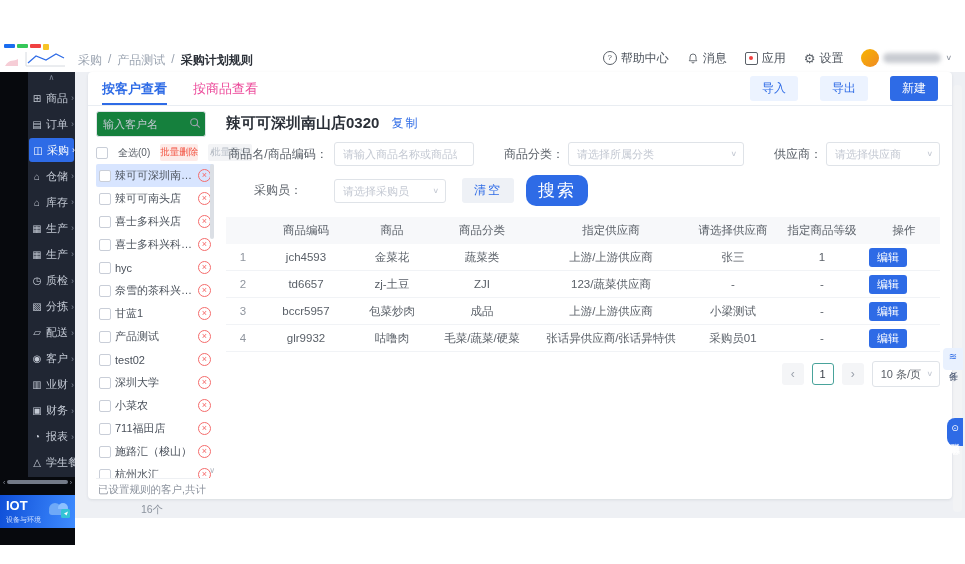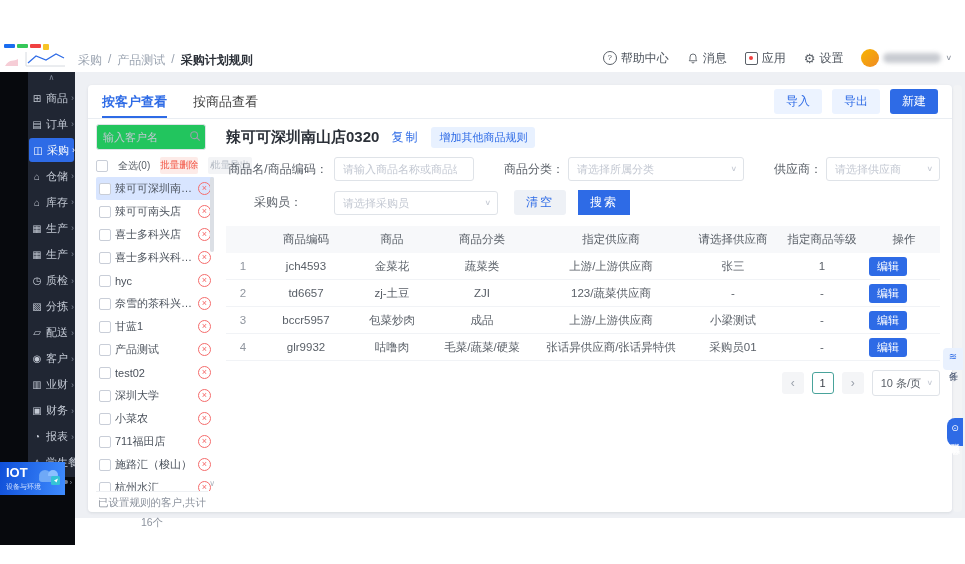--- a/index.html
+++ b/index.html
@@ -29,38 +29,38 @@
   .sb-up{height:12px;text-align:center;color:#7d8594;font-size:8px;line-height:12px;}
   .sb-nav{flex:1;display:flex;flex-direction:column;justify-content:space-evenly;}
   .sb-item{height:24px;display:flex;align-items:center;gap:3px;padding:0 3px;color:#c3c9d4;font-size:11px;cursor:pointer;}
   .sb-item .ic{font-size:10px;width:12px;text-align:center;flex:none;}
   .sb-item .lbl{white-space:nowrap;}
   .sb-item .chev{margin-left:auto;font-size:9px;color:#7d8594;}
   .sb-item.active{background:#2e6be6;color:#fff;border-radius:3px;margin:0 1px;}
   .sb-item.active .chev{color:#fff;}
   .sb-hbar{position:absolute;left:0;top:478px;width:75px;height:8px;display:flex;align-items:center;gap:2px;padding:0 3px;box-sizing:border-box;color:#8a909c;font-size:7px;}
   .sb-hbar .thumb{flex:1;height:4px;background:#737a87;border-radius:2px;}
-  .iot{position:absolute;left:0;top:462px;width:65px;height:33px;background:linear-gradient(100deg,#0f4fd8,#3f8cff);cursor:pointer;}
+  .iot{position:absolute;left:0;top:495px;width:75px;height:33px;background:linear-gradient(100deg,#0f4fd8,#3f8cff);cursor:pointer;}
   .iot-title{position:absolute;left:6px;top:3px;color:#fff;font-weight:bold;font-size:13px;}
   .iot-sub{position:absolute;left:6px;top:20px;color:#cfe0ff;font-size:7px;white-space:nowrap;}
   .iot-cloud{position:absolute;right:2px;top:5px;}
   
   .main{position:absolute;left:75px;top:72px;width:890px;height:446px;background:#eef0f4;}
   .scroll-strip{position:absolute;right:3px;top:13px;width:9px;height:427px;background:#f2f3f5;border-radius:4px;}
-  .card{position:absolute;left:13px;top:13px;width:864px;height:427px;background:#fff;border-radius:4px;box-shadow:0 1px 3px rgba(31,45,61,.10);}
+  .card{position:absolute;left:13px;top:0;width:864px;height:427px;background:#fff;border-radius:4px;box-shadow:0 1px 3px rgba(31,45,61,.10);}
   .tabs-row{height:33px;border-bottom:1px solid #e9edf2;display:flex;align-items:center;padding:0 14px;}
-  .tab{font-size:13px;color:#404040;margin-right:26px;height:33px;line-height:33px;cursor:pointer;box-sizing:border-box;}
+  .tab{font-size:13px;color:#ec4899;margin-right:26px;height:33px;line-height:33px;cursor:pointer;box-sizing:border-box;}
   .tab.active{color:#2e6be6;font-weight:bold;border-bottom:2px solid #2e6be6;}
-  .tabs-actions{margin-left:auto;display:flex;gap:10px;}
+  .tabs-actions{margin-left:auto;display:flex;gap:22px;}
   .btn-ghost{background:#ecf3ff;color:#2e6be6;border:none;border-radius:3px;padding:4px 12px;font-size:12px;cursor:pointer;font-family:inherit;}
   .btn-primary{background:#2e6be6;color:#fff;border:none;border-radius:3px;padding:4px 12px;font-size:12px;cursor:pointer;font-family:inherit;}
   .card-body{display:flex;height:393px;}
   
   .list-panel{width:128px;flex:none;display:flex;flex-direction:column;padding:5px 2px 0 8px;position:relative;box-sizing:border-box;}
-  .search-box{position:relative;height:24px;border:1px solid #dfe3e8;border-radius:3px;margin-right:8px;background:#22c55e;}
+  .search-box{position:relative;height:24px;border:1px solid #dfe3e8;border-radius:3px;margin-right:8px;background:#15803d;}
   .search-box input{border:none;outline:none;width:100%;height:100%;padding:0 18px 0 6px;font-size:11px;box-sizing:border-box;background:transparent;font-family:inherit;}
   input::placeholder{color:#c3c8d2;}
   .search-box svg{position:absolute;right:4px;top:5px;}
   .list-actions{display:flex;align-items:center;gap:10px;margin:7px 8px 3px 0;font-size:10px;color:#5a6068;white-space:nowrap;}
   .chip-danger{background:#fdebe8;color:#f2503f;padding:2px 0;border-radius:2px;font-size:9.5px;cursor:pointer;}
   .chip-muted{background:#f3f4f6;color:#bac0c9;padding:2px 3px;border-radius:2px;font-size:9.5px;cursor:pointer;}
   .cust-list{flex:1;overflow:hidden;}
   .cust-item{height:23px;display:flex;align-items:center;gap:4px;padding:0 3px;border-radius:2px;cursor:pointer;}
   .cust-item.selected{background:#d8e5ff;}
   .cust-name{flex:1;font-size:11px;color:#4a515b;white-space:nowrap;overflow:hidden;text-overflow:ellipsis;}
@@ -75,23 +75,23 @@
   .detail-header{display:flex;align-items:center;gap:12px;}
   .detail-title{font-size:15px;font-weight:bold;color:#2b3038;}
   .link-copy{color:#2e6be6;font-size:12px;letter-spacing:2px;cursor:pointer;}
   .chip-add{background:#e8f1ff;color:#2e6be6;font-size:11px;padding:3px 8px;border-radius:3px;cursor:pointer;}
   .filter-row{display:flex;align-items:center;margin-top:9px;}
   .f-label{color:#5a6068;font-size:12px;text-align:right;white-space:nowrap;}
   .lw1{width:104px;text-align:center;} .lw2{width:66px;margin-left:24px;} .lw3{width:54px;margin-left:24px;}
   .f-input{height:24px;border:1px solid #dfe3e8;border-radius:3px;position:relative;background:#fff;display:flex;align-items:center;box-sizing:border-box;margin-left:4px;}
   .f-input input{border:none;outline:none;height:100%;width:100%;padding:0 16px 0 8px;font-size:11px;box-sizing:border-box;background:transparent;font-family:inherit;}
   .sel-chev{position:absolute;right:6px;color:#c3c8d2;font-size:9px;transform:scaleY(.8);}
-  .w-name{width:140px;} .w-cat{width:176px;} .w-sup{flex:1;} .w-buyer{width:164px;}
+  .w-name{width:140px;} .w-cat{width:176px;} .w-sup{flex:1;} .w-buyer{width:112px;}
   .btn-clear{margin-left:16px;background:#eef1f6;color:#2e6be6;border:none;border-radius:3px;padding:4px 12px;font-size:12px;letter-spacing:2px;cursor:pointer;font-family:inherit;}
-  .btn-search{margin-left:12px;background:#2e6be6;color:#fff;border:none;border-radius:0;padding:4px 12px;font-size:12px;letter-spacing:2px;cursor:pointer;font-family:inherit;}
+  .btn-search{margin-left:12px;background:#2e6be6;color:#fff;border:none;border-radius:10px;padding:4px 12px;font-size:17px;letter-spacing:2px;cursor:pointer;font-family:inherit;}
   table.rules{width:100%;border-collapse:collapse;table-layout:fixed;margin-top:11px;font-size:11.5px;color:#5a6068;}
   table.rules th{background:#f7f8fa;font-weight:normal;height:25px;color:#5a6068;}
   table.rules td{height:24px;text-align:center;border-bottom:1px solid #f1f3f6;white-space:nowrap;overflow:hidden;text-overflow:ellipsis;}
   table.rules th{text-align:center;}
   td.idx{color:#8f959e;}
   .btn-edit{background:#2e6be6;color:#fff;border:none;border-radius:3px;padding:2px 8px;font-size:11px;margin-right:6px;cursor:pointer;font-family:inherit;}
   .btn-del{background:#eef2f9;color:#2e6be6;border:none;border-radius:3px;padding:2px 8px;font-size:11px;cursor:pointer;font-family:inherit;}
   .pagination{display:flex;justify-content:flex-end;align-items:center;gap:8px;margin-top:9px;}
   .pg-btn{width:22px;height:22px;background:#f4f5f7;border:none;border-radius:3px;color:#9aa1ab;font-size:12px;line-height:22px;text-align:center;cursor:pointer;padding:0;}
   .pg-cur{width:22px;height:22px;background:#fff;border:1px solid #49a39b;border-radius:3px;color:#3a4049;font-size:11px;line-height:20px;text-align:center;box-sizing:border-box;cursor:pointer;}
@@ -363,21 +363,20 @@
         <div class="list-footer">已设置规则的客户,共计16个</div>
         <span class="lp-up">∧</span>
         <span class="lp-thumb"></span>
         <span class="lp-down">∨</span>
       </div>
 
       <div class="detail-panel">
         <div class="detail-header">
           <span class="detail-title">辣可可深圳南山店0320</span>
           <span class="link-copy">复制</span>
-          <span class="chip-add">增加其他商品规则</span>
         </div>
 
         <div class="filter-row">
           <span class="f-label lw1">商品名/商品编码：</span>
           <div class="f-input w-name">
             <input placeholder="请输入商品名称或商品编码" style="">
           </div>
           <span class="f-label lw2">商品分类：</span>
           <div class="f-input w-cat">
             <input readonly="" placeholder="请选择所属分类" style="">

